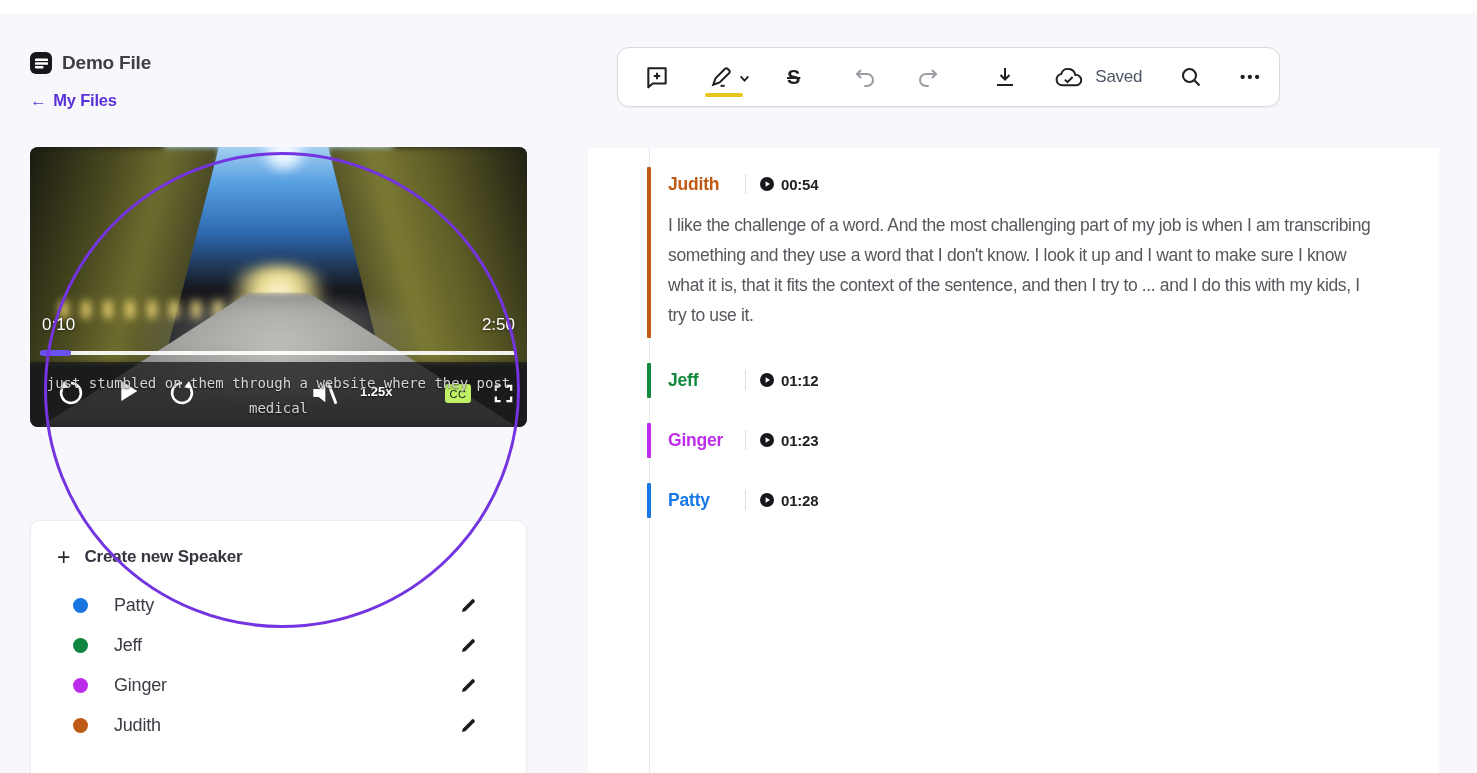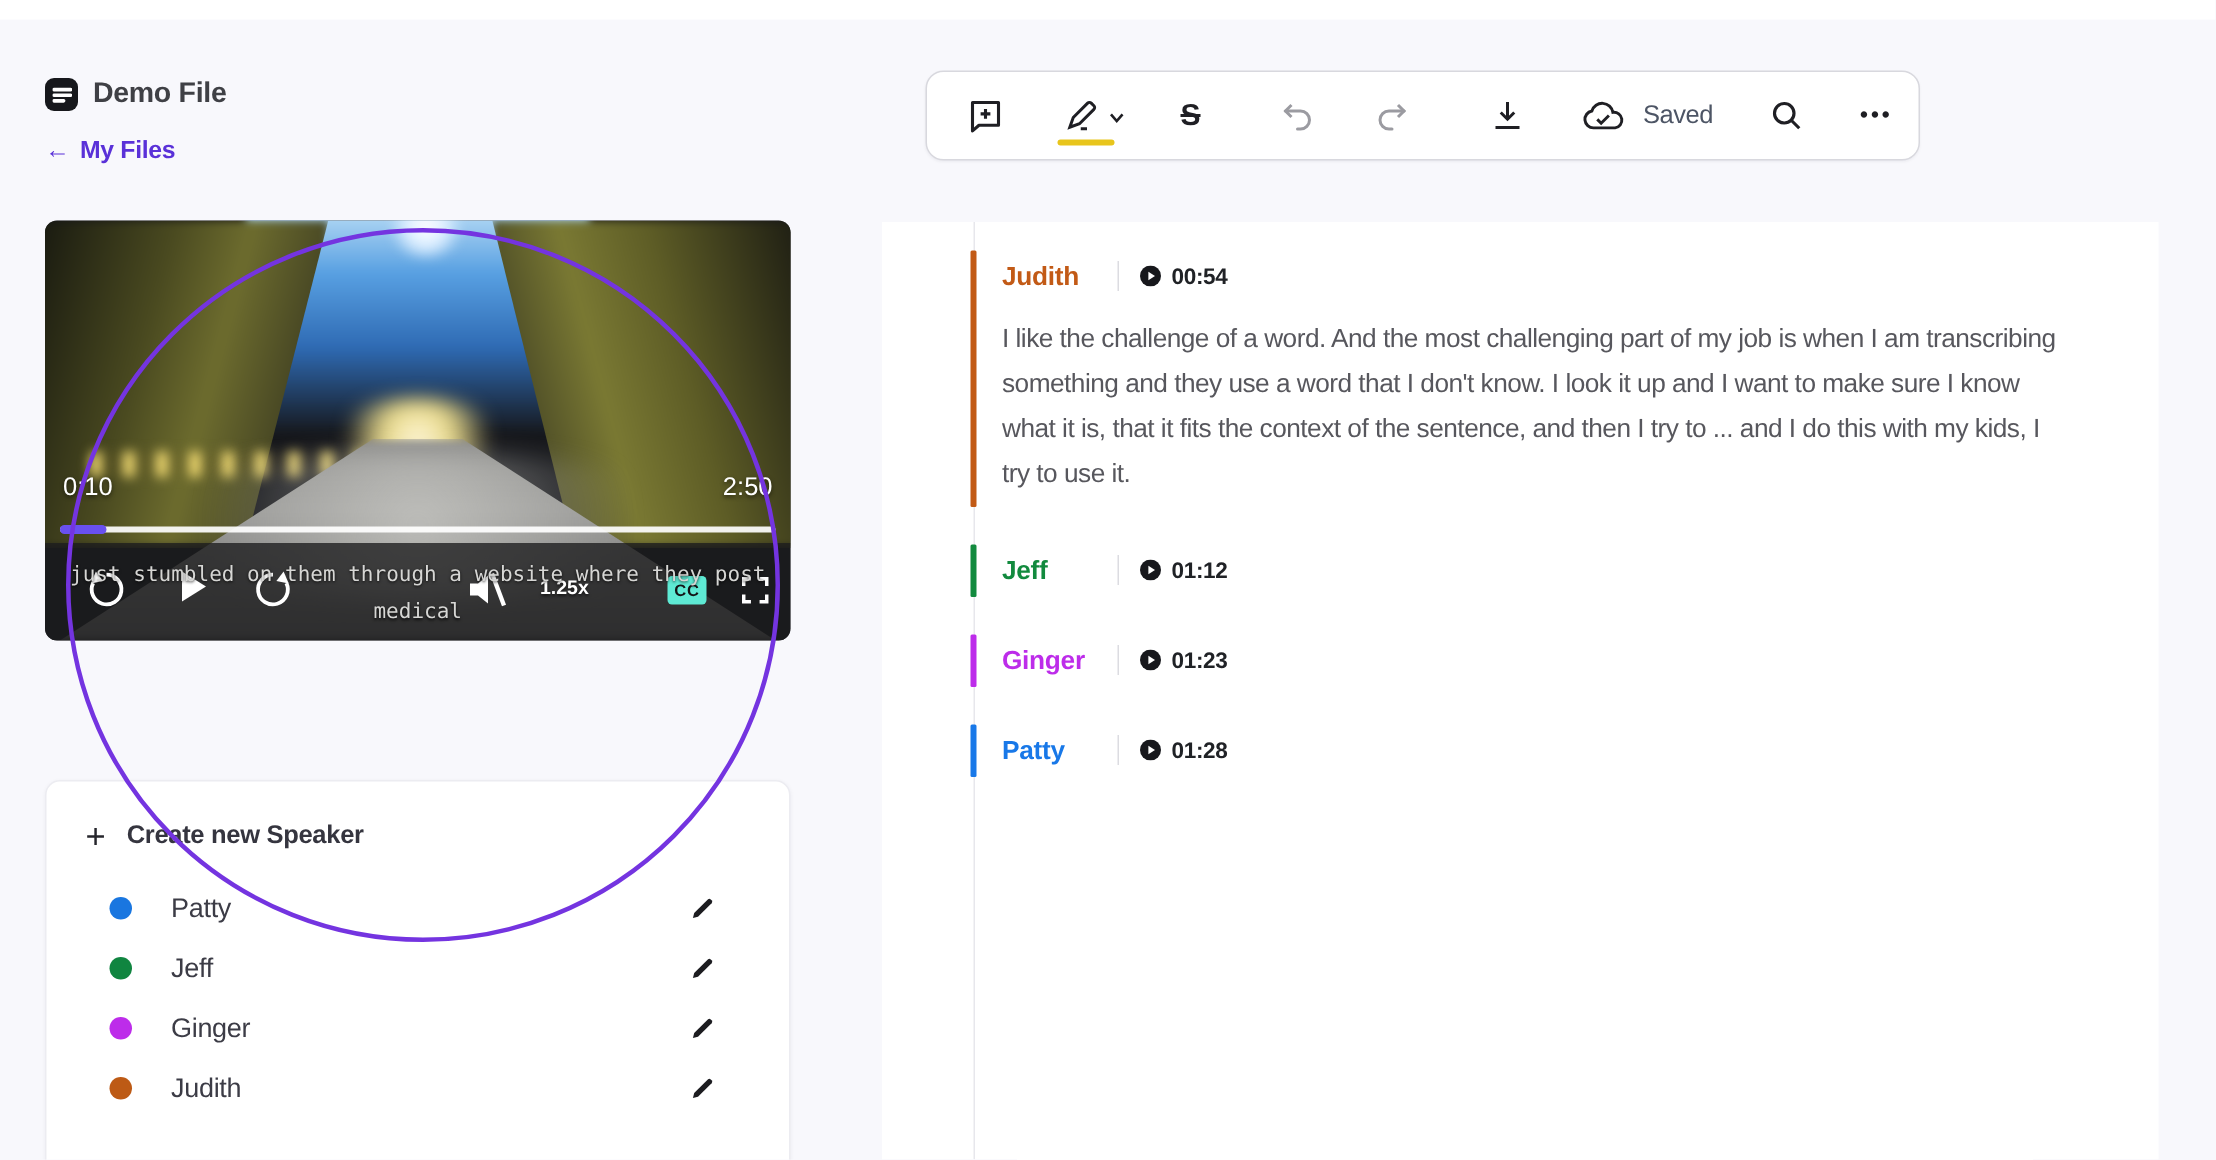--- a/index.html
+++ b/index.html
@@ -45,22 +45,22 @@
              color:#fff; font-size:17px; font-weight:500; text-shadow:0 1px 3px rgba(0,0,0,.6); z-index:3; }
   .v-track { position:absolute; left:10px; right:10px; top:204px; height:4px; background:rgba(255,255,255,.92);
              border-radius:2px; z-index:3; }
   .v-fill  { position:absolute; left:0; top:-1px; height:6px; background:#6950f0; border-radius:3px; }
   .v-controls { position:absolute; left:0; right:0; bottom:0; height:65px; background:rgba(28,28,30,.78); z-index:2; }
   .vc-btn { position:absolute; top:14px; color:#fff; }
   .vc-caption { position:absolute; left:50%; transform:translateX(-50%); top:9px; width:470px; text-align:center;
                 font-family:"DejaVu Sans Mono", monospace; font-size:14px; line-height:25px; color:#d6d6d4;
                 text-shadow:0 1px 2px rgba(0,0,0,.8); z-index:4; }
   .vc-speed { font-size:13px; font-weight:bold; color:#fff; text-shadow:0 1px 2px rgba(0,0,0,.6); }
-  .vc-cc { width:26px; height:19px; background:#5eead4; border-radius:3px; color:#141416;
-           font-size:11px; font-weight:bold; display:flex; align-items:center; justify-content:center; letter-spacing:.5px; }
+  .vc-cc { width:26px; height:19px; background:#bef264; border-radius:3px; color:#141416;
+           font-size:11px; font-weight:normal; display:flex; align-items:center; justify-content:center; letter-spacing:.5px; }
 
   
   .side-tabs { position:absolute; left:30px; top:440px; width:247px; display:flex; }
   .side-tab { width:123px; display:flex; flex-direction:column; align-items:center; gap:5px; padding-bottom:9px; cursor:pointer; }
   .side-tab .tab-label { font-size:16px; letter-spacing:-0.2px; }
   .tab-active { border-bottom:3px solid #1c1c20; }
   .tab-active .tab-label { color:#1d1d22; font-weight:500; }
   .tab-inactive { border-bottom:2px solid #c7c7cc; padding-bottom:10px; }
   .tab-inactive .tab-label { color:#b9b9c0; }
 

